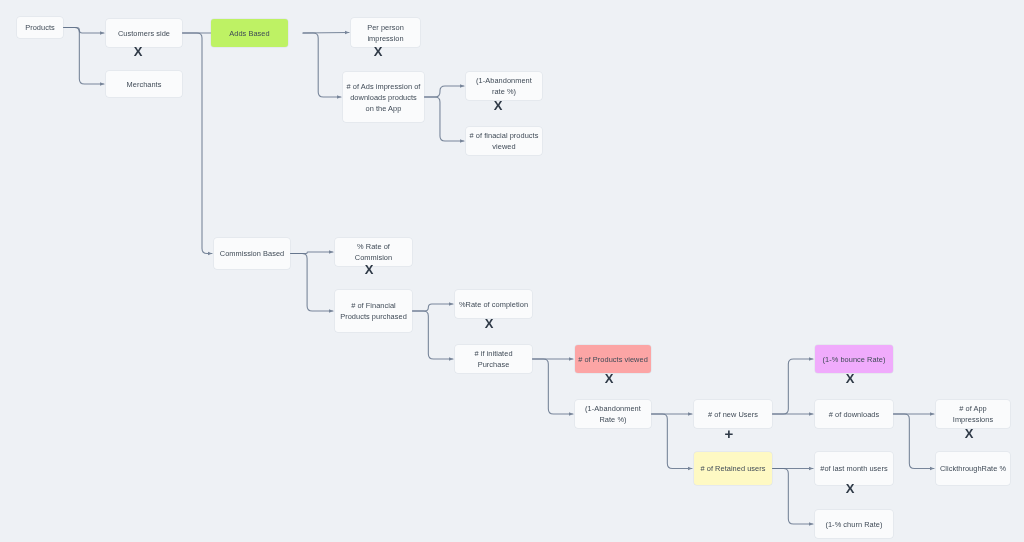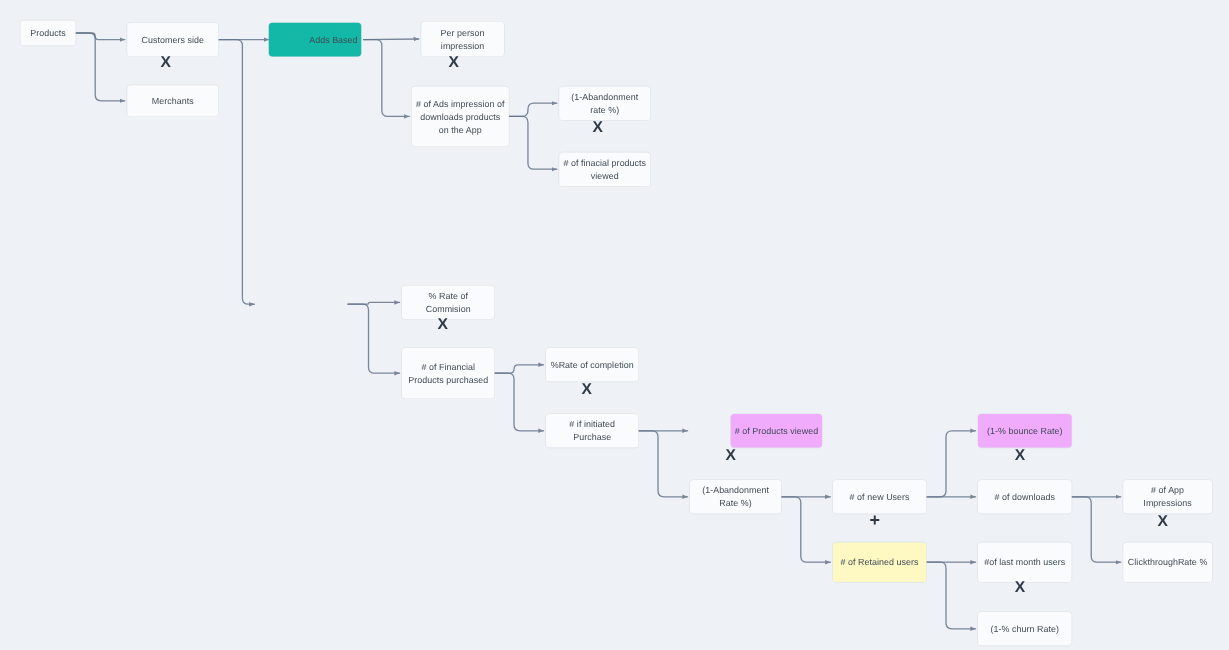--- a/index.html
+++ b/index.html
@@ -83,48 +83,51 @@
     </svg>
 <div class="node" style="left: 17px; top: 17px; width: 46px; height: 21px; background: rgb(250, 251, 252); color: rgb(63, 74, 86);">
       <span>Products</span>
     </div>
     <div class="node" style="left: 106px; top: 19px; width: 76px; height: 28px; background: rgb(250, 251, 252); color: rgb(63, 74, 86);">
       <span>Customers side</span>
     </div>
     <div class="node" style="left: 106px; top: 71px; width: 76px; height: 26px; background: rgb(250, 251, 252); color: rgb(63, 74, 86); text-align: center;">
       <span>Merchants</span>
     </div>
-    <div class="node" style="left: 224px; top: 19px; width: 77px; height: 28px; background: #14b8a6; color: rgb(63, 74, 86); justify-content: flex-end;">
+    <div class="node" style="left: 211px; top: 19px; width: 77px; height: 28px; background: #bef264; color: rgb(63, 74, 86);">
       <span>Adds Based</span>
     </div>
     <div class="node" style="left: 351px; top: 18px; width: 69px; height: 29px; background: rgb(250, 251, 252); color: rgb(63, 74, 86); align-items: center;">
       <span>Per person impression</span>
     </div>
     <div class="node" style="left: 343px; top: 72px; width: 81px; height: 50px; background: rgb(250, 251, 252); color: rgb(63, 74, 86);">
       <span># of Ads impression of downloads products on the App</span>
     </div>
     <div class="node" style="left: 466px; top: 72px; width: 76px; height: 28px; background: rgb(250, 251, 252); color: rgb(63, 74, 86);">
       <span>(1-Abandonment rate %)</span>
     </div>
     <div class="node" style="left: 466px; top: 127px; width: 76px; height: 28px; background: rgb(250, 251, 252); color: rgb(63, 74, 86);">
       <span># of finacial products viewed</span>
     </div>
+    <div class="node" style="left: 214px; top: 238px; width: 76px; height: 31px; background: rgb(250, 251, 252); color: rgb(63, 74, 86);">
+      <span>Commission Based</span>
+    </div>
     <div class="node" style="left: 335px; top: 238px; width: 77px; height: 28px; background: rgb(250, 251, 252); color: rgb(63, 74, 86);">
       <span>% Rate of Commision</span>
     </div>
     <div class="node" style="left: 335px; top: 290px; width: 77px; height: 42px; background: rgb(250, 251, 252); color: rgb(63, 74, 86);">
       <span># of Financial Products purchased</span>
     </div>
     <div class="node" style="left: 455px; top: 290px; width: 77px; height: 28px; background: rgb(250, 251, 252); color: rgb(63, 74, 86);">
       <span>%Rate of completion</span>
     </div>
     <div class="node" style="left: 455px; top: 345px; width: 77px; height: 28px; background: rgb(250, 251, 252); color: rgb(63, 74, 86);">
       <span># if initiated Purchase</span>
     </div>
-    <div class="node" style="left: 609px; top: 345px; width: 76px; height: 28px; background: #f0abfc; color: rgb(63, 74, 86);">
+    <div class="node" style="left: 575px; top: 345px; width: 76px; height: 28px; background: #fca5a5; color: rgb(63, 74, 86);">
       <span># of Products viewed</span>
     </div>
     <div class="node" style="left: 575px; top: 400px; width: 76px; height: 28px; background: rgb(250, 251, 252); color: rgb(63, 74, 86);">
       <span>(1-Abandonment Rate %)</span>
     </div>
     <div class="node" style="left: 694px; top: 400px; width: 78px; height: 28px; background: rgb(250, 251, 252); color: rgb(63, 74, 86);">
       <span># of new Users</span>
     </div>
     <div class="node" style="left: 694px; top: 452px; width: 78px; height: 33px; background: #fef9c3; color: rgb(63, 74, 86);">
       <span># of Retained users</span>

